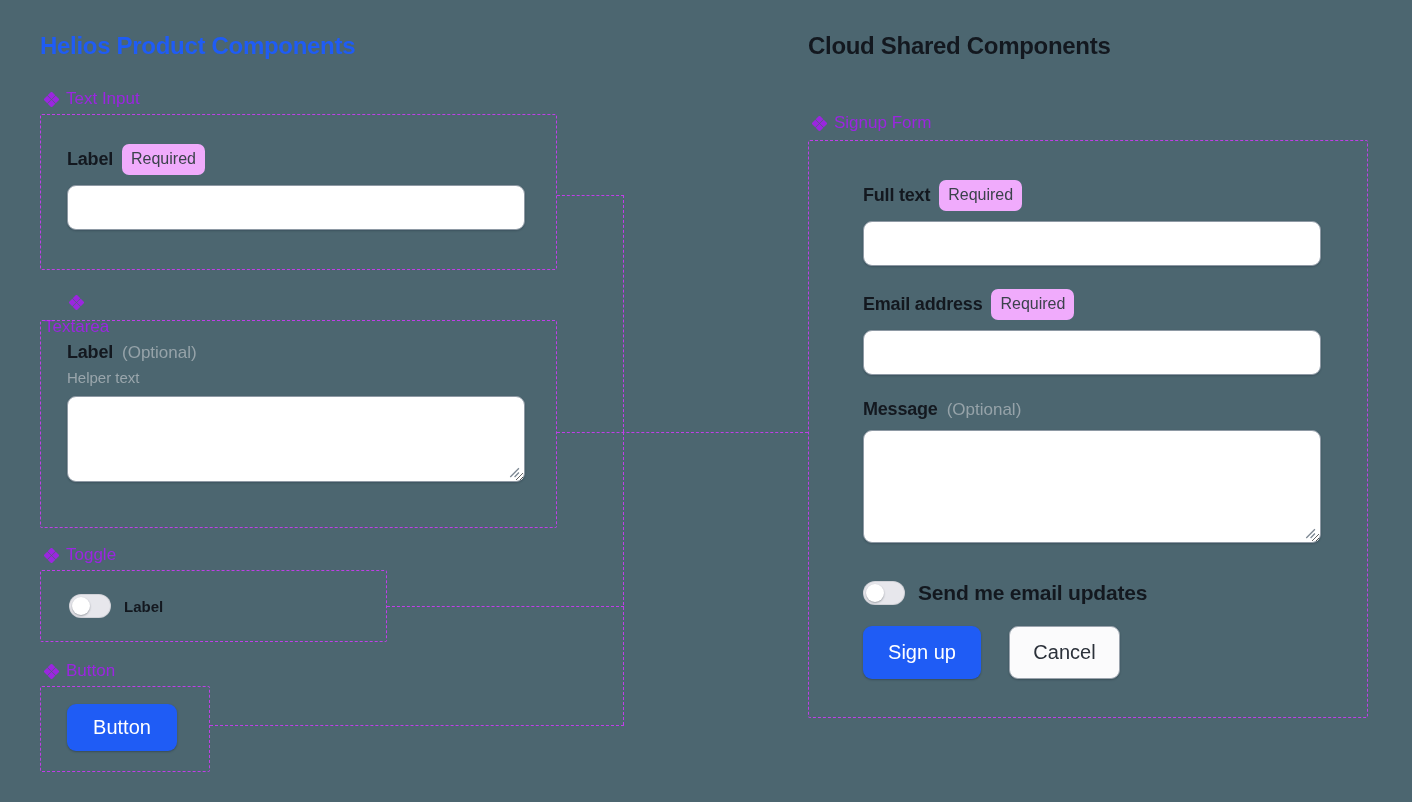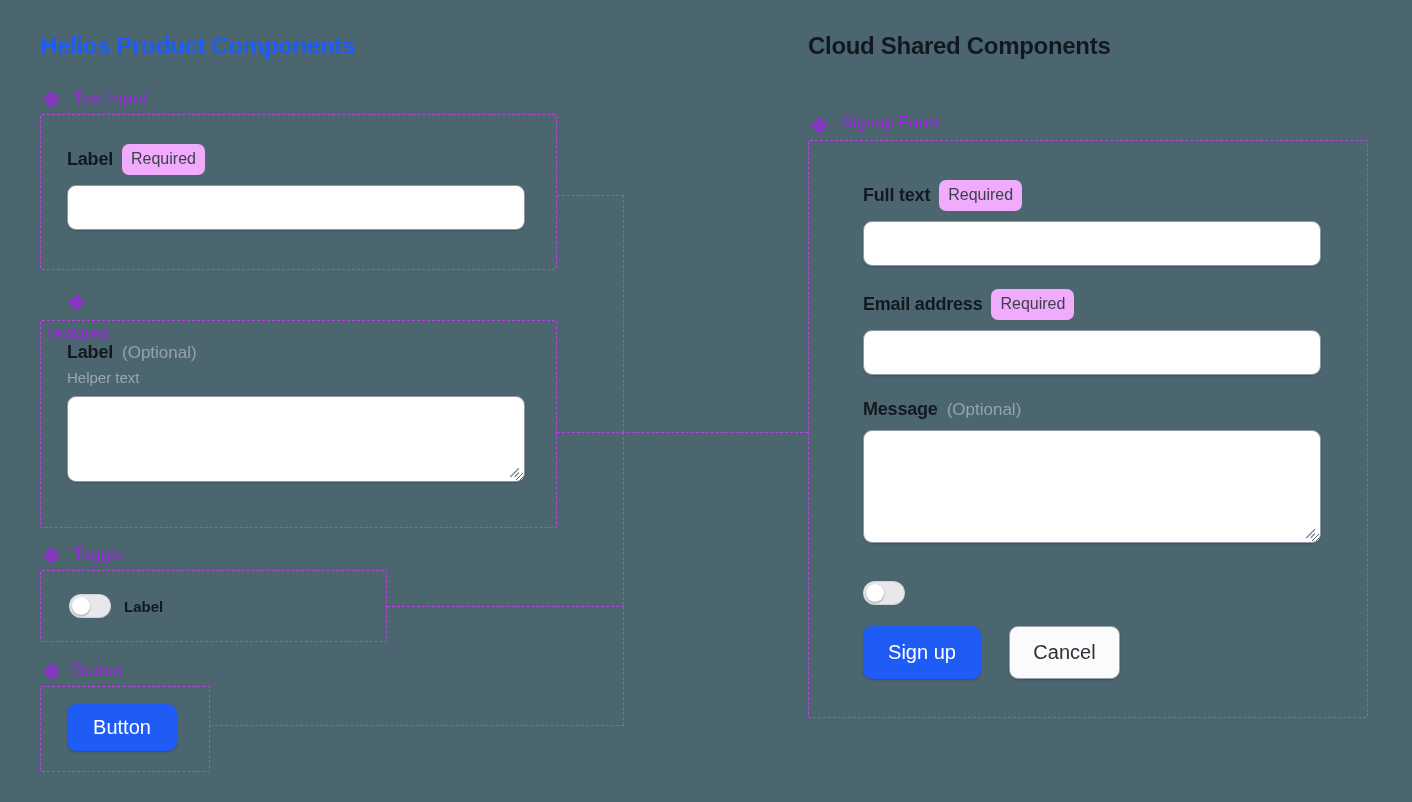--- a/index.html
+++ b/index.html
@@ -29,21 +29,21 @@
     white-space: nowrap;
   }
   #left-panel-title  { left: 40px;  top: 32px; color: #1f5cf5; }
   #right-panel-title { left: 808px; top: 32px; color: #13181f; }
 
   
   .section-heading {
     position: absolute;
     display: flex;
     align-items: center;
-    gap: 14px;
+    gap: 7px;
     font-size: 17px;
     font-weight: 500;
     color: #9b26e0;
     white-space: nowrap;
   }
   .dia-icon { display: block; width: 15px; height: 15px; flex: none; }
 
   
   .dashed-box {
     position: absolute;
@@ -195,21 +195,21 @@
 
   #heading-toggle { left: 44px; top: 545px; }
   #box-toggle     { left: 40px; top: 570px; width: 347px; height: 72px; }
   #field-toggle   { position: absolute; left: 69px; top: 594px; }
 
   #heading-button { left: 44px; top: 661px; }
   #box-button     { left: 40px; top: 686px; width: 170px; height: 86px; }
   #btn-demo       { position: absolute; left: 67px; top: 704px; width: 110px; height: 47px; }
 
   
-  #heading-signup { left: 812px; top: 113px; align-items: flex-end; }
+  #heading-signup { left: 812px; top: 113px; }
   #box-signup     { left: 808px; top: 140px; width: 560px; height: 578px; }
 
   #field-fullname { position: absolute; left: 863px; top: 180px; width: 458px; }
   #field-email    { position: absolute; left: 863px; top: 289px; width: 458px; }
   #field-message  { position: absolute; left: 863px; top: 399px; width: 458px; }
   #field-updates  { position: absolute; left: 863px; top: 581px; }
   #signup-actions {
     position: absolute; left: 863px; top: 626px;
     display: flex; align-items: center; gap: 28px;
   }
@@ -353,20 +353,21 @@
       <svg class="resize-grip" viewBox="0 0 12 12">
         <path d="M11 3 L3 11 M11 7 L7 11" stroke="#7d8893" stroke-width="1.2" fill="none"></path>
       </svg>
     </div>
   </div>
 
   <div id="field-updates" class="toggle-row">
     <div class="toggle">
       <div class="knob"></div>
     </div>
+    <span class="toggle-label lg">Send me email updates</span>
   </div>
 
   <div id="signup-actions">
     <button class="btn btn-primary" id="btn-signup">Sign up</button>
     <button class="btn btn-secondary" id="btn-cancel">Cancel</button>
   </div>
 
 </div>
 
 </body></html>

